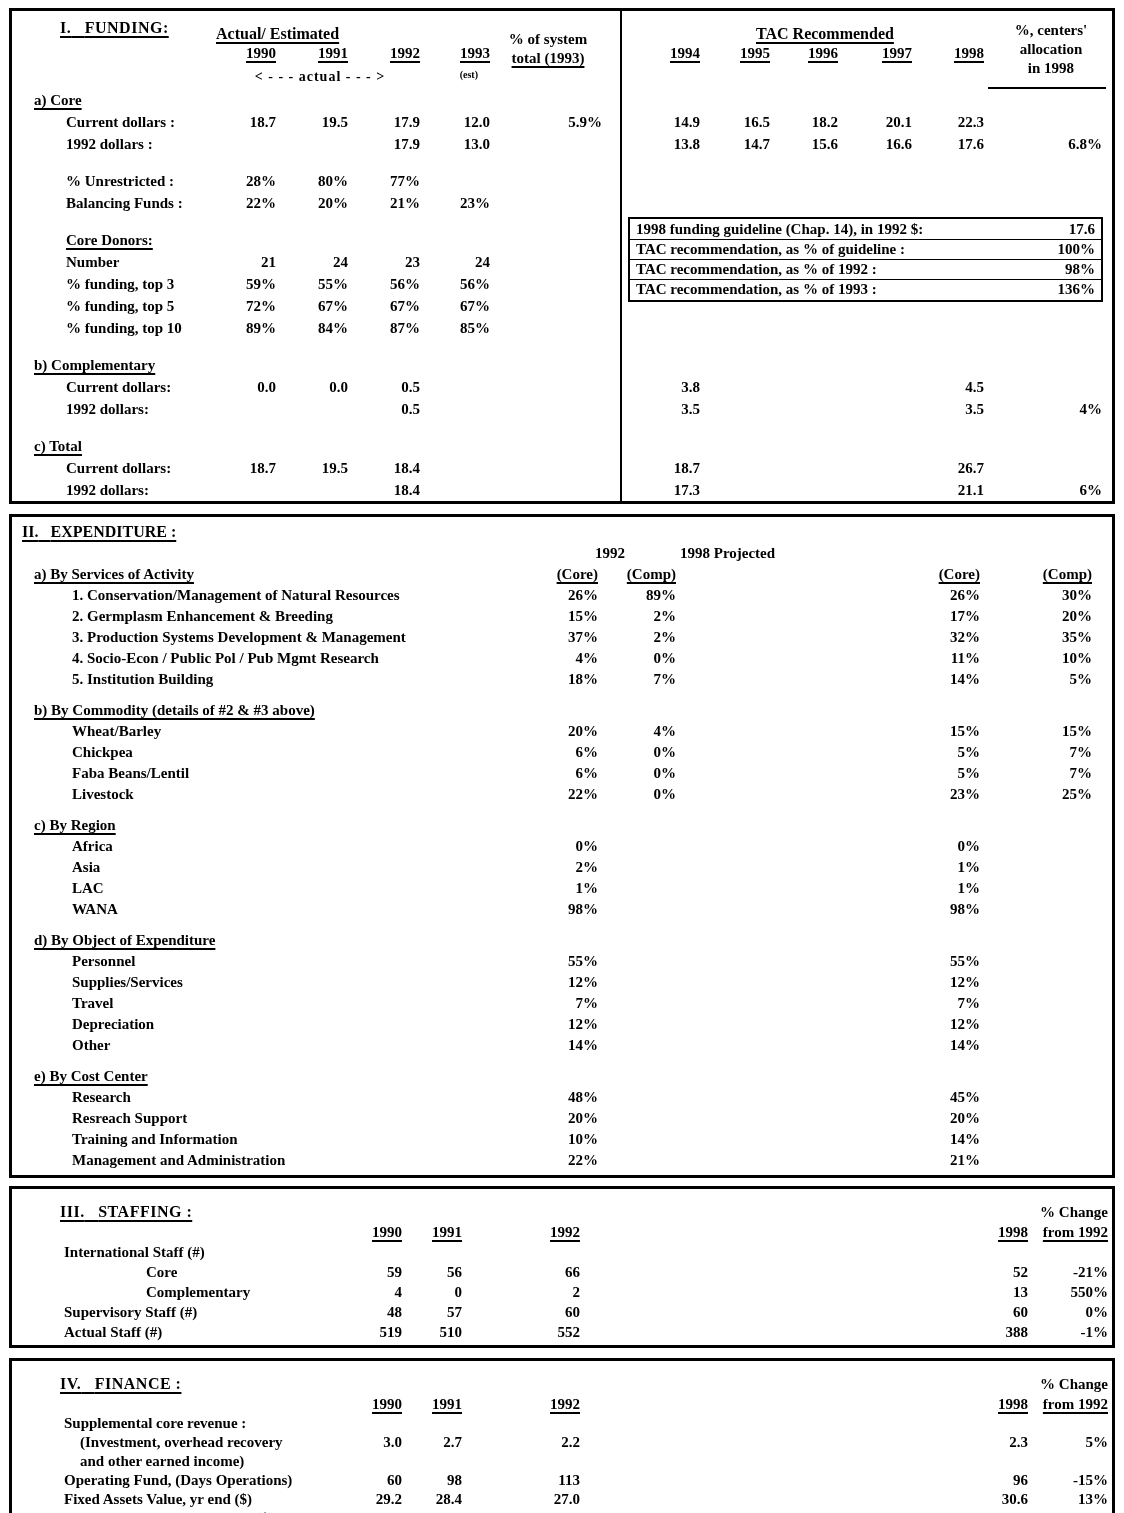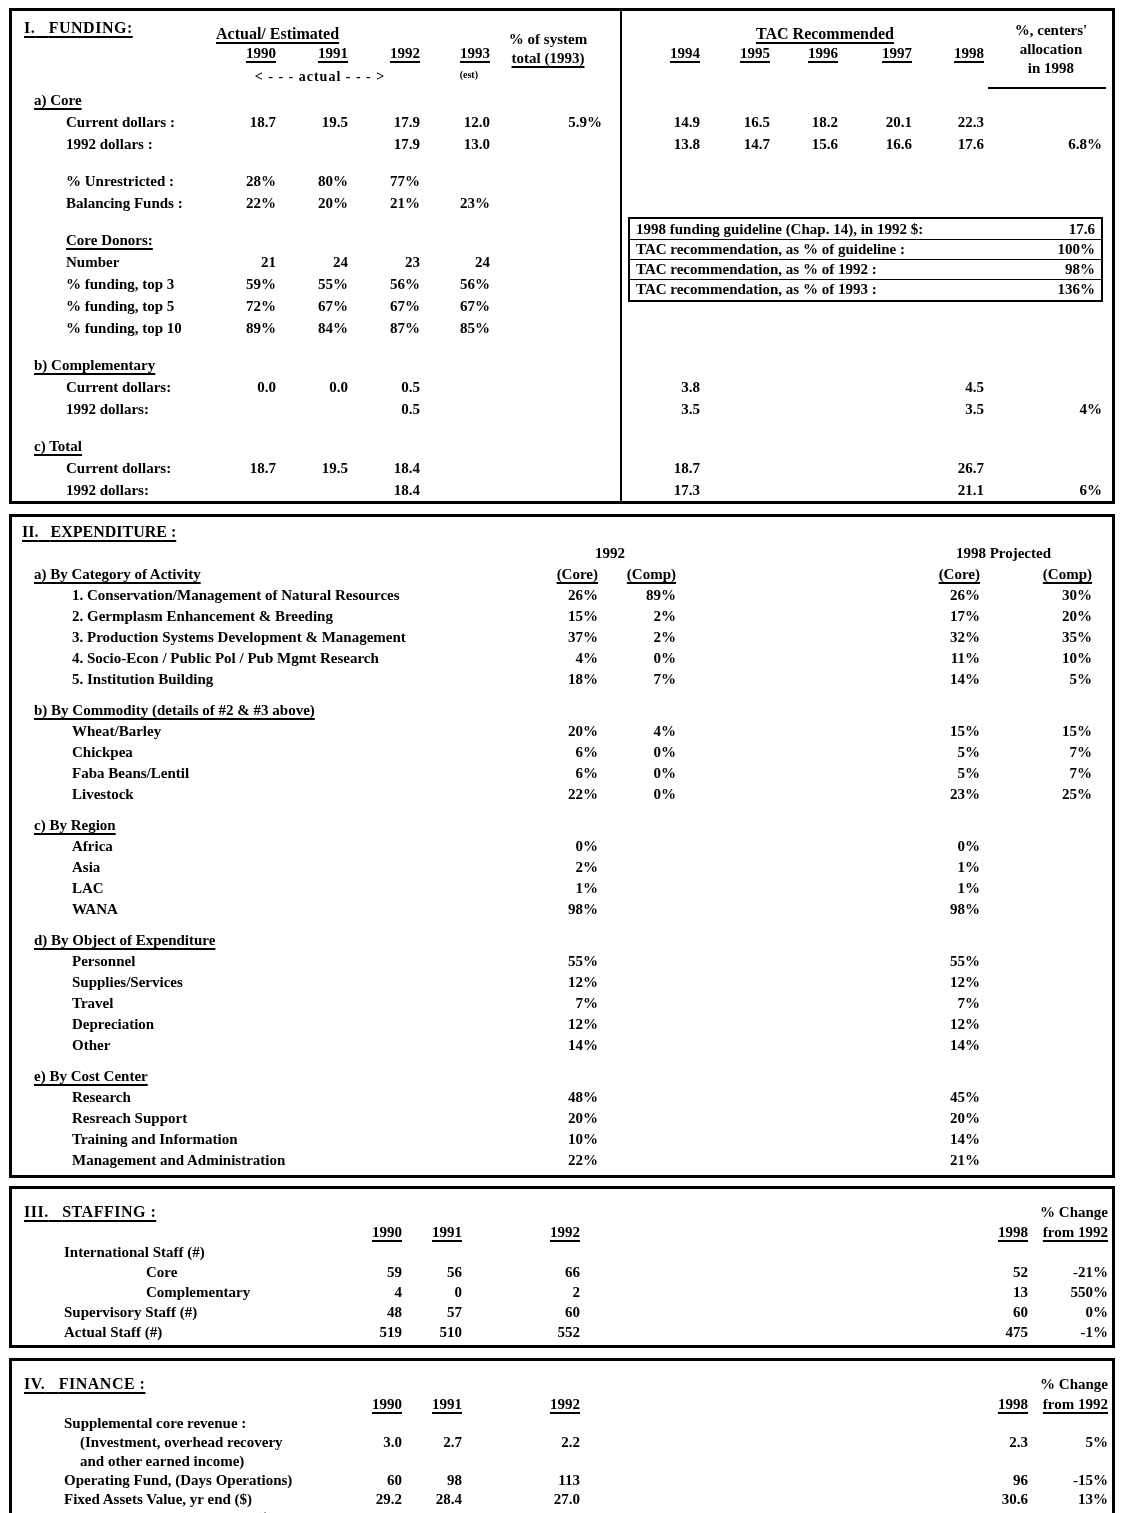--- a/index.html
+++ b/index.html
@@ -38,42 +38,42 @@
   .sec1 .grid-row { line-height:22px; }
   .sec2 .grid-row { line-height:21px; }
   .sec3 .grid-row { line-height:20px; }
   .sec4 .grid-row { line-height:20px; }
   .sec4 [data-rows] .grid-row { line-height:19px; }
   .sec1 .blank-row { height:15px; }
   .sec2 .blank-row { height:10px; }
 
   
   .fund-head { display:grid; grid-template-rows:34px 24px 20px; padding-left:4px; }
-  .sec-title { font-size:16px; letter-spacing:.5px; }
+  .sec-title { font-size:16px; letter-spacing:.5px;margin-left:36px; }
   .fund-head .sec-title { padding:8px 0 0 8px; }
   .ghdr { font-size:16px; text-align:left; align-self:end; padding-bottom:2px; }
   .hstack { display:flex; flex-direction:column; font-size:15px; line-height:19px; }
   .syshdr  { justify-content:flex-end; text-align:center; padding-right:4px; padding-bottom:1px; }
   .allochdr{ justify-content:center; text-align:center; border-bottom:2px solid #000; padding-left:8px; }
   .arrow { text-align:center; font-size:14px; letter-spacing:1px; }
   .est   { text-align:right; padding-right:16px; font-size:10px; }
 
   .vdiv { position:absolute; left:608px; top:0; bottom:0; width:2px; background:#000; }
 
   .guide-box { position:absolute; left:616px; top:206px; width:475px; border:2px solid #000;
                background:#fff; font-size:15px; line-height:19px; padding:1px 0; }
   .guide-row { display:flex; justify-content:space-between; padding:0 6px; }
   .guide-row + .guide-row { border-top:1px solid #000; }
   .guide-val { text-align:right; min-width:56px; }
 
   
   .title-row { padding:4px 0 0 10px; font-size:16px; line-height:22px; }
   .yr-row { line-height:18px; }
   .span-c { text-align:right; padding-right:55px; }
-  .span-r { text-align:right; padding-right:45px; }
+  .span-r { padding-right:45px; }
   .colhead-row { line-height:21px; }
   .colhead { text-decoration:underline; text-decoration-thickness:2px; text-underline-offset:3px; }
 
   
   .head1 { line-height:20px; padding-top:13px; }
   .head1 .sec-title { padding-left:8px; }
   .head2 { line-height:20px; }
 </style>
 </head>
 <body>
@@ -364,21 +364,21 @@
 
   <div class="sec sec2">
     <div class="title-row">
       <span class="st-u"><span>II.</span>&nbsp;&nbsp;&nbsp;<span>EXPENDITURE :</span></span>
     </div>
     <div class="grid-row g-exp yr-row">
       <div class="cell span-c" style="grid-column:2/4">1992</div>
       <div class="cell span-r" style="grid-column:4/6">1998 Projected</div>
     </div>
     <div class="grid-row g-exp colhead-row">
-      <div class="cell label subhead">a) By Category of Activity</div>
+      <div class="cell label subhead">a) By Services of Activity</div>
       <div class="cell num colhead">(Core)</div>
       <div class="cell num colhead">(Comp)</div>
       <div class="cell num colhead">(Core)</div>
       <div class="cell num colhead">(Comp)</div>
     </div>
     <div data-rows="expenditure.rows">
         <div class="grid-row g-exp">
           <div class="cell label ind1">1. Conservation/Management of Natural Resources</div>
           <div class="cell num">26%</div>
           <div class="cell num">89%</div>
@@ -612,21 +612,21 @@
           <div class="cell num">57</div>
           <div class="cell num">60</div>
           <div class="cell num">60</div>
           <div class="cell num">0%</div>
         </div>
         <div class="grid-row g-fin">
           <div class="cell label">Actual Staff (#)</div>
           <div class="cell num">519</div>
           <div class="cell num">510</div>
           <div class="cell num">552</div>
-          <div class="cell num">475</div>
+          <div class="cell num">388</div>
           <div class="cell num">-1%</div>
         </div>
       </div>
   </div>
 
   <div class="sec sec4">
     <div class="grid-row g-fin head1">
       <div class="cell sec-title" style="grid-column:1">
         <span class="st-u"><span>IV.</span>&nbsp;&nbsp;&nbsp;<span>FINANCE :</span></span>
       </div>

